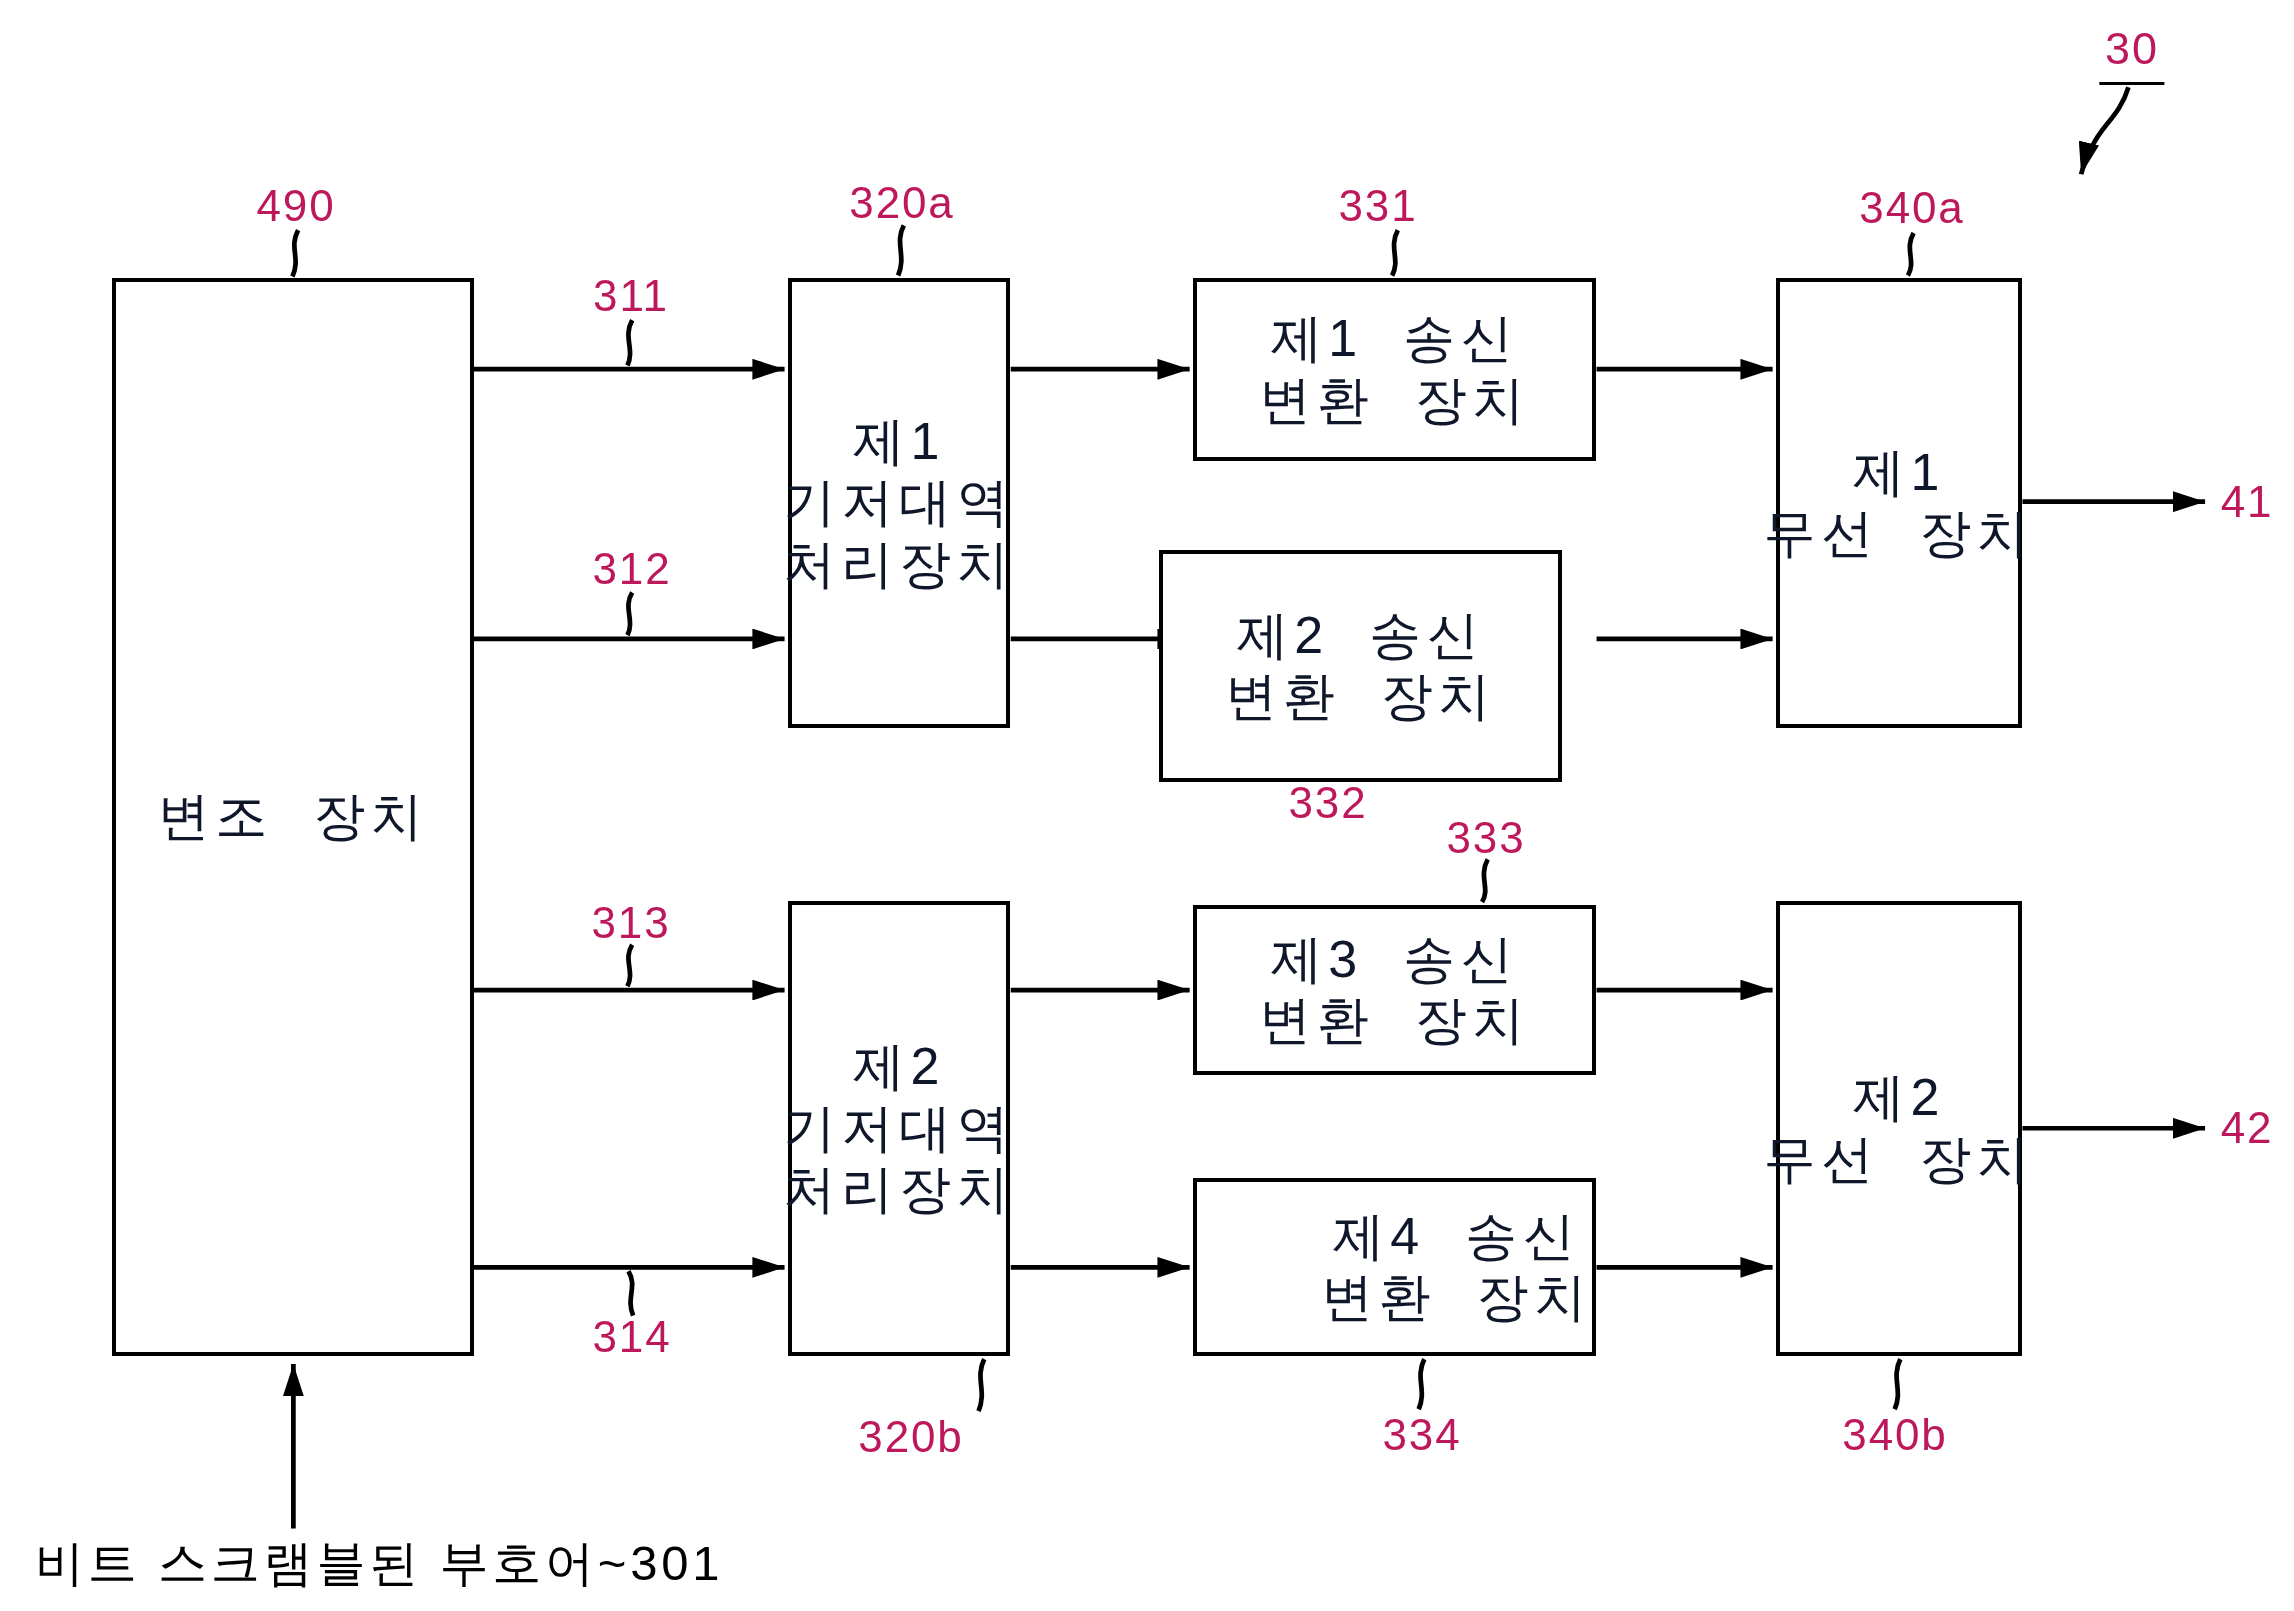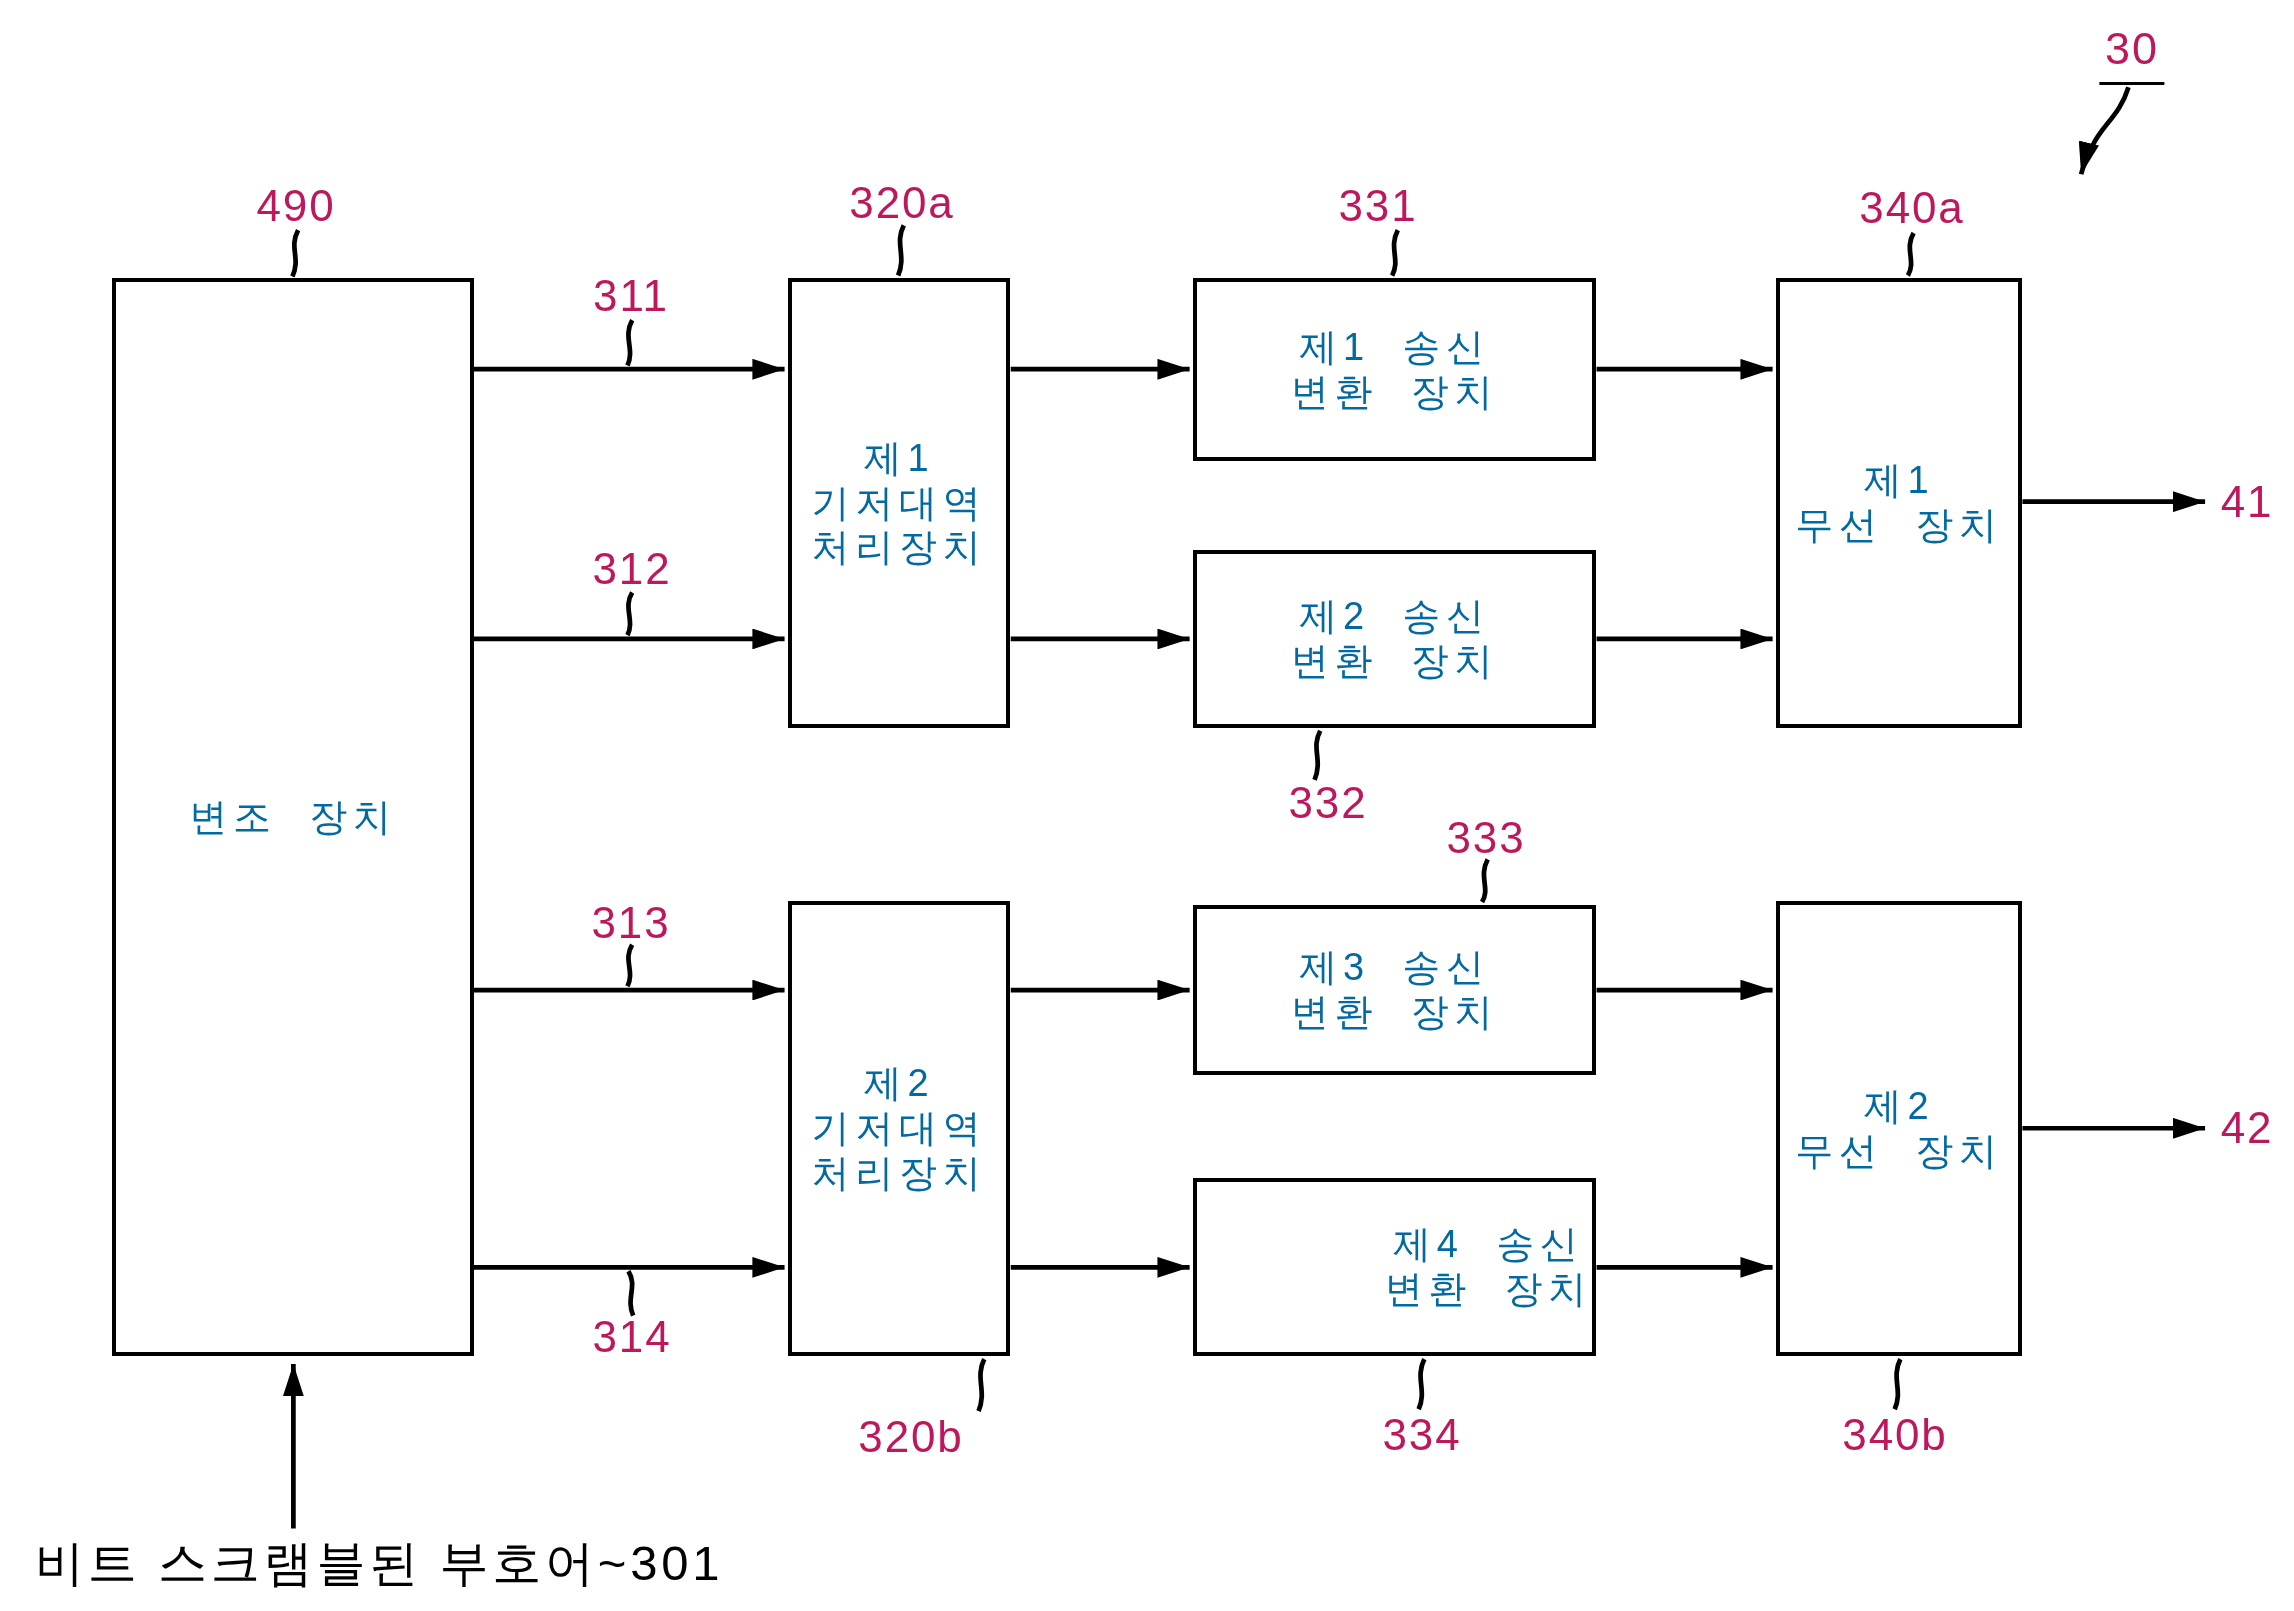--- a/index.html
+++ b/index.html
@@ -16,24 +16,24 @@
     box-sizing:border-box;
     border:4.7px solid #000000;
     background:#ffffff;
     display:flex;
     align-items:center;
     justify-content:center;
   }
   .block-label{
     white-space:pre;
     text-align:center;
-    font-size:38px;
+    font-size:52px;
     letter-spacing:5.7px;
     line-height:1.18;
-    color:#0369a1;
+    color:#0f172a;
   }
   .refnum{
     position:absolute;
     transform:translate(-50%,-50%);
     font-size:44px;
     letter-spacing:1.9px;
     color:#be185d;
     white-space:nowrap;
   }
   .fig-ref{
@@ -118,21 +118,21 @@
     <span class="block-label">제2
 기저대역
 처리장치</span>
   </div>
 
   <div class="block" style="left:1193px; top:278px; width:403px; height:183px;">
     <span class="block-label">제1  송신
 변환  장치</span>
   </div>
 
-  <div class="block" style="left:1193px; top:550px; width:403px; height:178px;">
+  <div class="block" style="left:1159px; top:550px; width:403px; height:232px;">
     <span class="block-label">제2  송신
 변환  장치</span>
   </div>
 
   <div class="block" style="left:1193px; top:905px; width:403px; height:170px;">
     <span class="block-label">제3  송신
 변환  장치</span>
   </div>
 
   <div class="block" style="left:1193px; top:1178px; width:403px; height:178px;justify-content:flex-end;">

